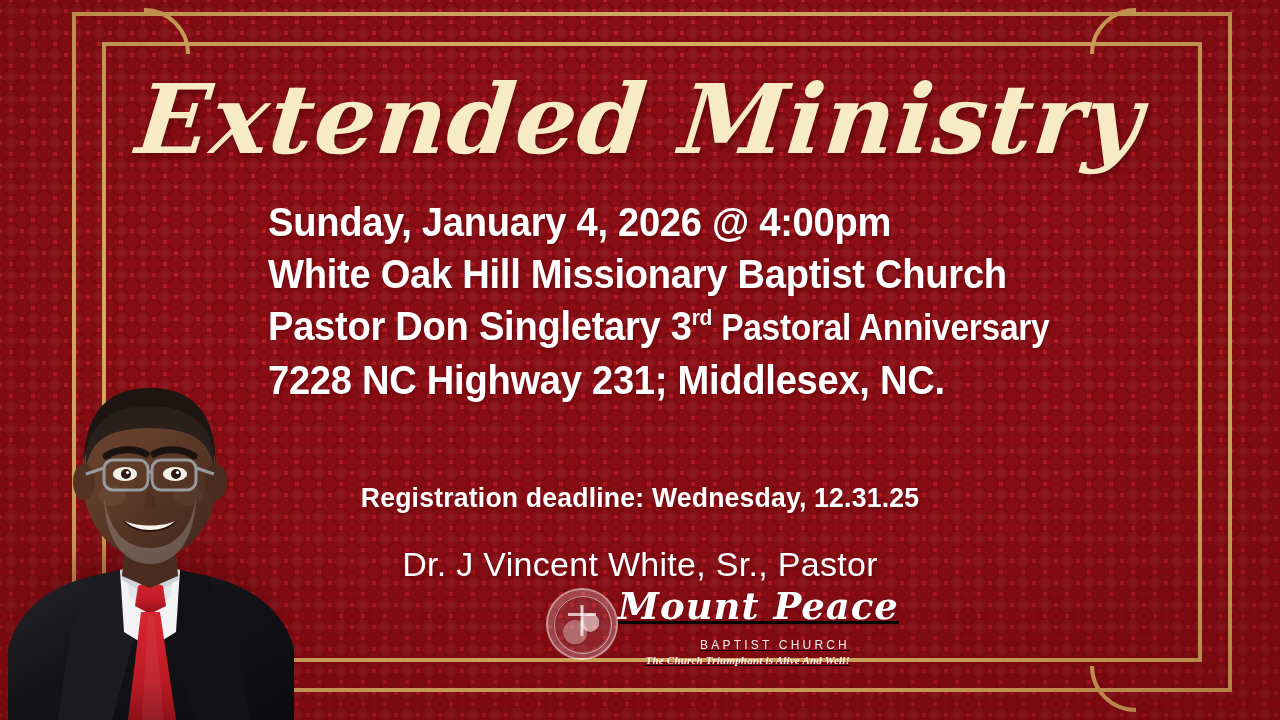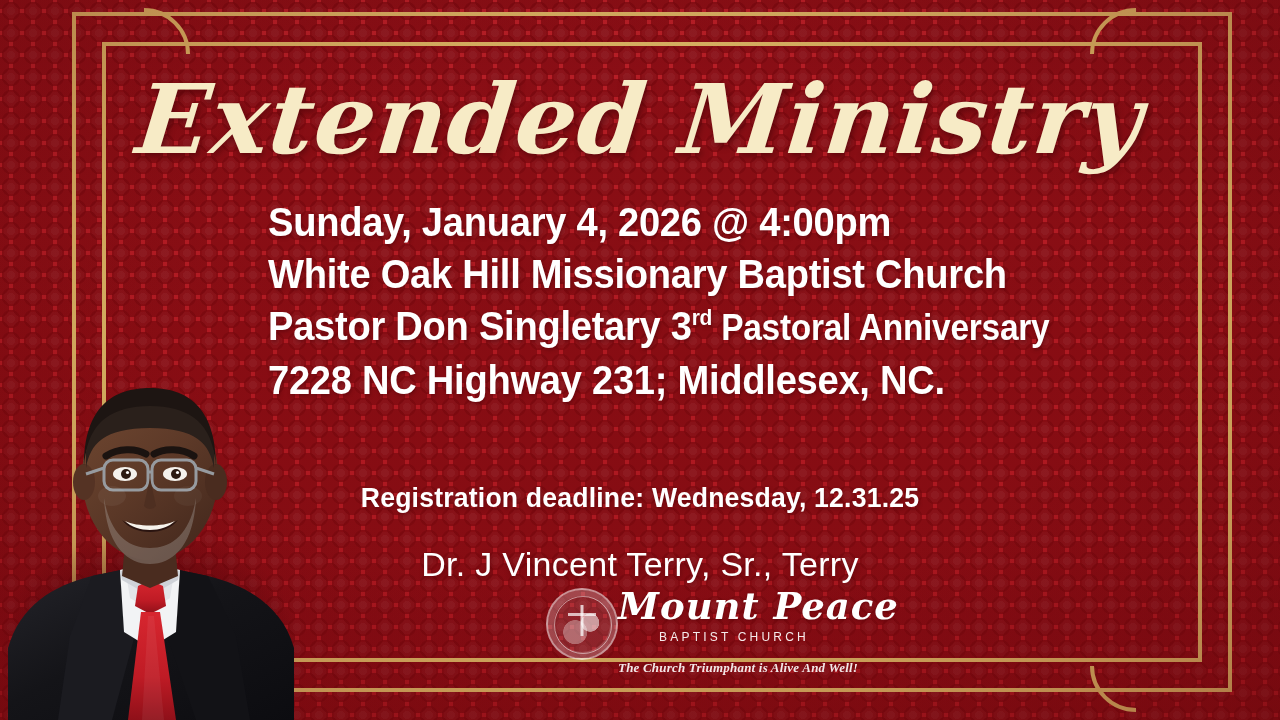--- a/index.html
+++ b/index.html
@@ -182,50 +182,51 @@
     left: 9%; top: 9%;
     width: 82%; height: 82%;
     border-radius: 50%;
     border: 1px solid rgba(255,255,255,0.5);
   }
   #logo-wordmark {
     position: absolute;
     left: 78px;
     top: 0;
     width: 232px;
-    text-align: center;
+    text-align: right;
+    text-decoration: underline;
   }
   #logo-script {
     color: #ffffff;
     font-family: "DejaVu Serif", serif;
     font-style: italic;
     font-weight: 700;
     font-size: 37px;
     line-height: 40px;
     letter-spacing: 1px;
     white-space: nowrap;
     text-shadow: 0 1px 3px rgba(80,4,9,0.55);
   }
   #logo-sub {
     color: rgba(255,255,255,0.92);
     font-family: "Liberation Sans", sans-serif;
     font-weight: 400;
     font-size: 12px;
     letter-spacing: 3.2px;
-    margin-top: 4px;
+    margin-top: 12px;
     white-space: nowrap;
   }
   #logo-tagline {
     color: rgba(255,255,255,0.9);
     font-family: "Liberation Serif", serif;
     font-style: italic;
     font-weight: 700;
-    font-size: 13px;
+    font-size: 11px;
     letter-spacing: 0.2px;
-    margin-top: 16px;
+    margin-top: 2px;
     white-space: nowrap;
   }
 
   
   #portrait {
     position: absolute;
     left: 0px;
     bottom: 0px;
     width: 330px;
     height: 372px;
@@ -255,21 +256,21 @@
       <div class="info-line">Sunday, January 4, 2026 @ 4:00pm</div>
       <div class="info-line">White Oak Hill Missionary Baptist Church</div>
       <div class="info-line">
         <span>Pastor Don Singletary </span><span>3</span><sup>rd</sup><span class="small"> Pastoral Anniversary</span>
       </div>
       <div class="info-line">7228 NC Highway 231; Middlesex, NC.</div>
     </div>
 
     <div id="deadline">Registration deadline:  Wednesday, 12.31.25</div>
 
-    <div id="pastor-name">Dr. J Vincent Terry, Sr., Terry</div>
+    <div id="pastor-name">Dr. J Vincent White, Sr., Pastor</div>
 
     <div id="logo">
       <div id="logo-seal">
         <div class="seal-ring"></div>
         <div class="seal-cross"></div>
         <div class="seal-cross-bar"></div>
       </div>
       <div id="logo-wordmark">
         <div id="logo-script">Mount Peace</div>
         <div id="logo-sub">BAPTIST CHURCH</div>

